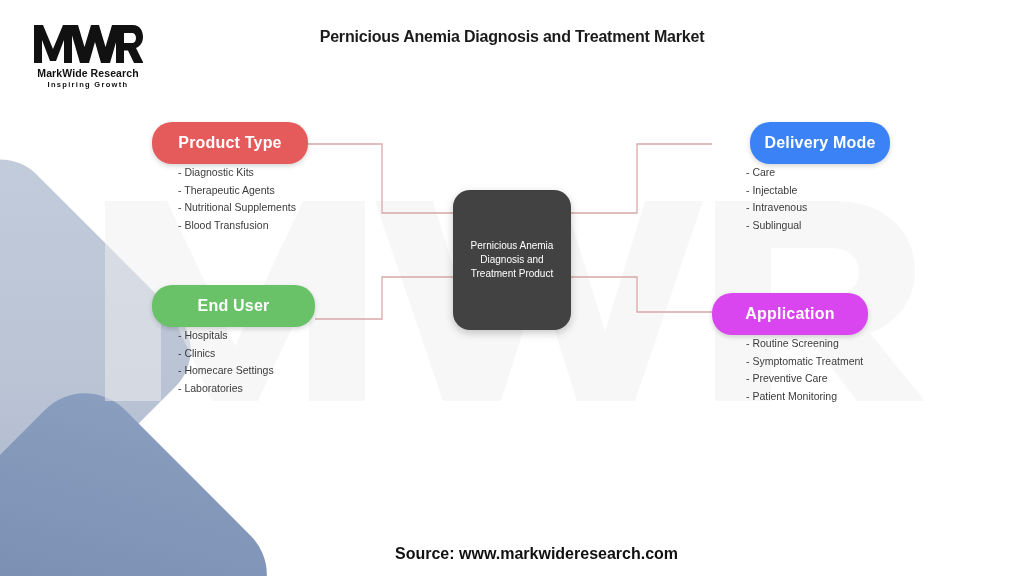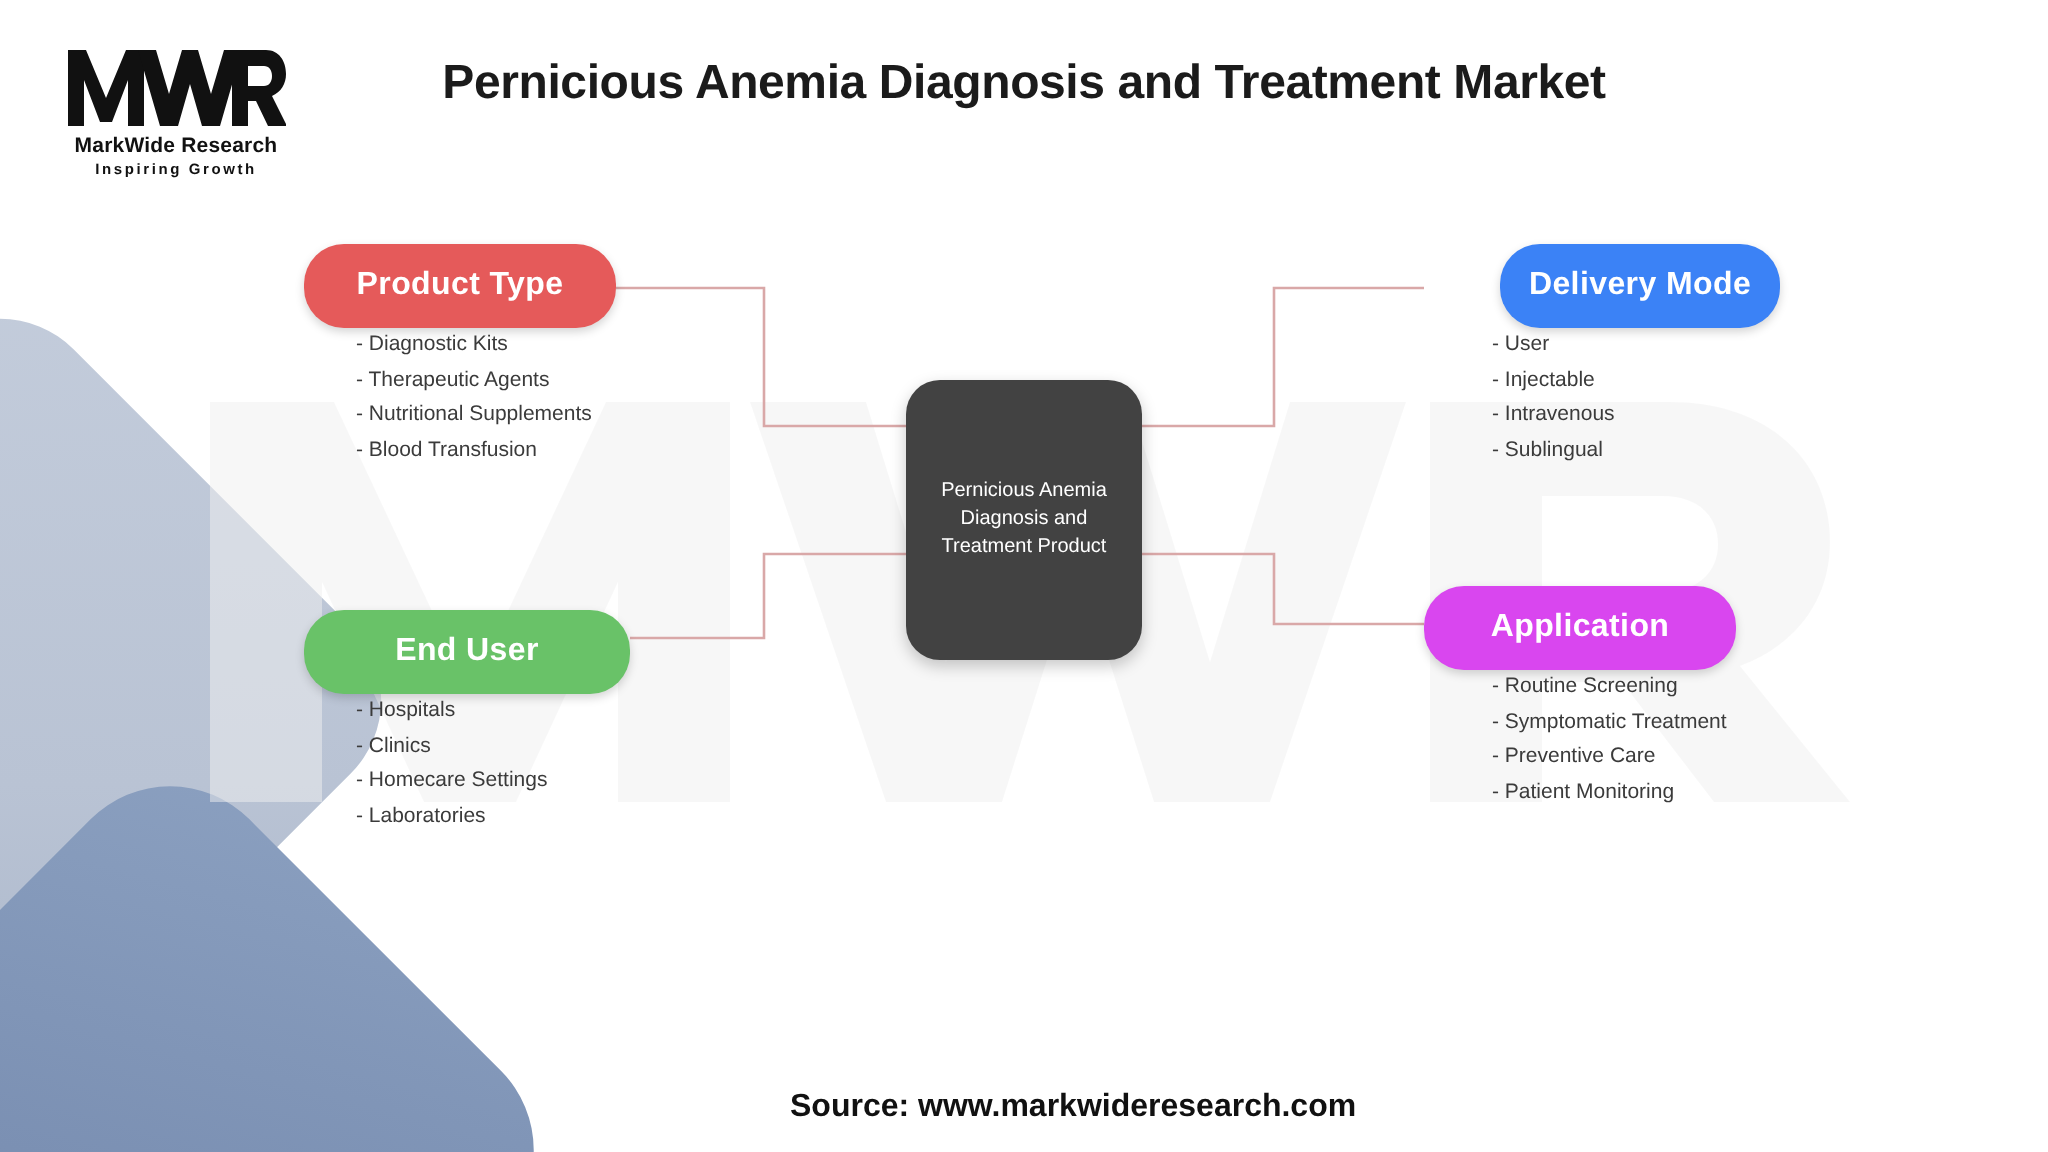--- a/index.html
+++ b/index.html
@@ -56,21 +56,21 @@
   .logo-tag{
     font-size:7.5px;font-weight:bold;color:#111;
     letter-spacing:1.3px;margin-top:1px;
     white-space:nowrap;
   }
 
   
   .title{
     position:absolute;left:0;top:28px;width:1024px;
     text-align:center;
-    font-size:24px;font-weight:bold;color:#1b1b1b;
+    font-size:16px;font-weight:bold;color:#1b1b1b;
     letter-spacing:-.2px;
   }
 
   
   .connectors{position:absolute;left:0;top:0;width:1024px;height:576px;}
 
   
   .cat{position:absolute;}
   .cat-pill{
     border-radius:20px;
@@ -86,21 +86,21 @@
     font-size:10.5px;
     line-height:17.6px;
     color:#3b3b3b;
   }
   .cat-list div{white-space:nowrap;}
 
   #cat-product{left:152px;top:122px;}
   #cat-product .cat-pill{width:156px;background:#e55a5a;}
   #cat-delivery{left:712px;top:122px;}
   #cat-delivery .cat-pill{width:140px;background:#3b82f6;margin-left:38px;}
-  #cat-enduser{left:152px;top:305px;}
+  #cat-enduser{left:152px;top:285px;}
   #cat-enduser .cat-pill{width:163px;background:#69c268;}
   #cat-application{left:712px;top:293px;}
   #cat-application .cat-pill{width:156px;background:#d946ef;}
 
   #cat-delivery .cat-list,#cat-application .cat-list{padding-left:34px;}
 
   
   .hub{
     position:absolute;left:453px;top:190px;
     width:118px;height:140px;
@@ -185,21 +185,21 @@
       <div>- Diagnostic Kits</div>
       <div>- Therapeutic Agents</div>
       <div>- Nutritional Supplements</div>
       <div>- Blood Transfusion</div>
     </div>
   </div>
 
   <div class="cat" id="cat-delivery">
     <div class="cat-pill">Delivery Mode</div>
     <div class="cat-list">
-      <div>- User</div>
+      <div>- Care</div>
       <div>- Injectable</div>
       <div>- Intravenous</div>
       <div>- Sublingual</div>
     </div>
   </div>
 
   <div class="cat" id="cat-enduser">
     <div class="cat-pill">End User</div>
     <div class="cat-list">
       <div>- Hospitals</div>

